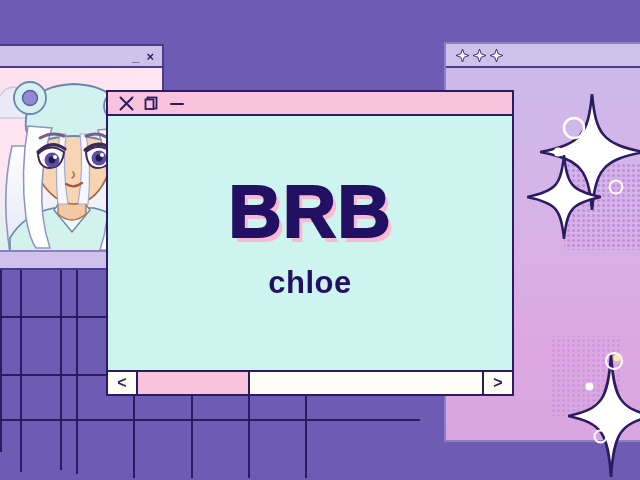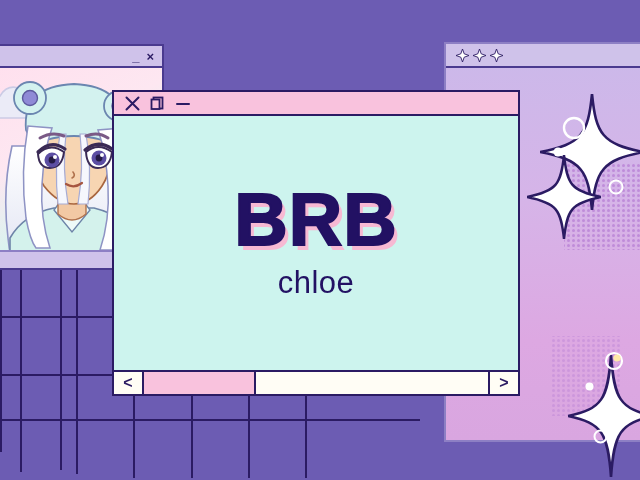--- a/index.html
+++ b/index.html
@@ -102,21 +102,21 @@
     display: inline-block;
   }
   #win-sparkle .body {
     position: relative;
     height: calc(100% - 24px);
     overflow: hidden;
   }
 
   
   #win-main {
-    left: 112px; top: 90px;
+    left: 106px; top: 90px;
     width: 408px; height: 306px;
     background: #cdf4ee;
     border-color: #2b1b63;
     border-width: 2px;
     z-index: 30;
   }
   #win-main .tbar {
     height: 24px;
     background: #f9c2dd;
     border-bottom: 2px solid #2b1b63;
@@ -148,26 +148,26 @@
     letter-spacing: 1px;
     color: #221163;
     line-height: 0.95;
     margin: 0 0 10px 0;
     text-shadow: 4px 5px 0 #f7b9d3;
     -webkit-text-stroke: 2px #221163;
     user-select: none;
   }
   .subtitle {
     font-size: 31px;
-    font-weight: 400;
+    font-weight: 700;
     color: #221163;
     line-height: 1.12;
     text-align: center;
     letter-spacing: 0.5px;
-    margin: 0;
+    margin: 8px;
     user-select: none;
   }
   
   #win-main .scrollbar {
     position: absolute;
     left: 0; right: 0; bottom: 0;
     height: 24px;
     display: flex;
     border-top: 2px solid #2b1b63;
     box-sizing: border-box;

